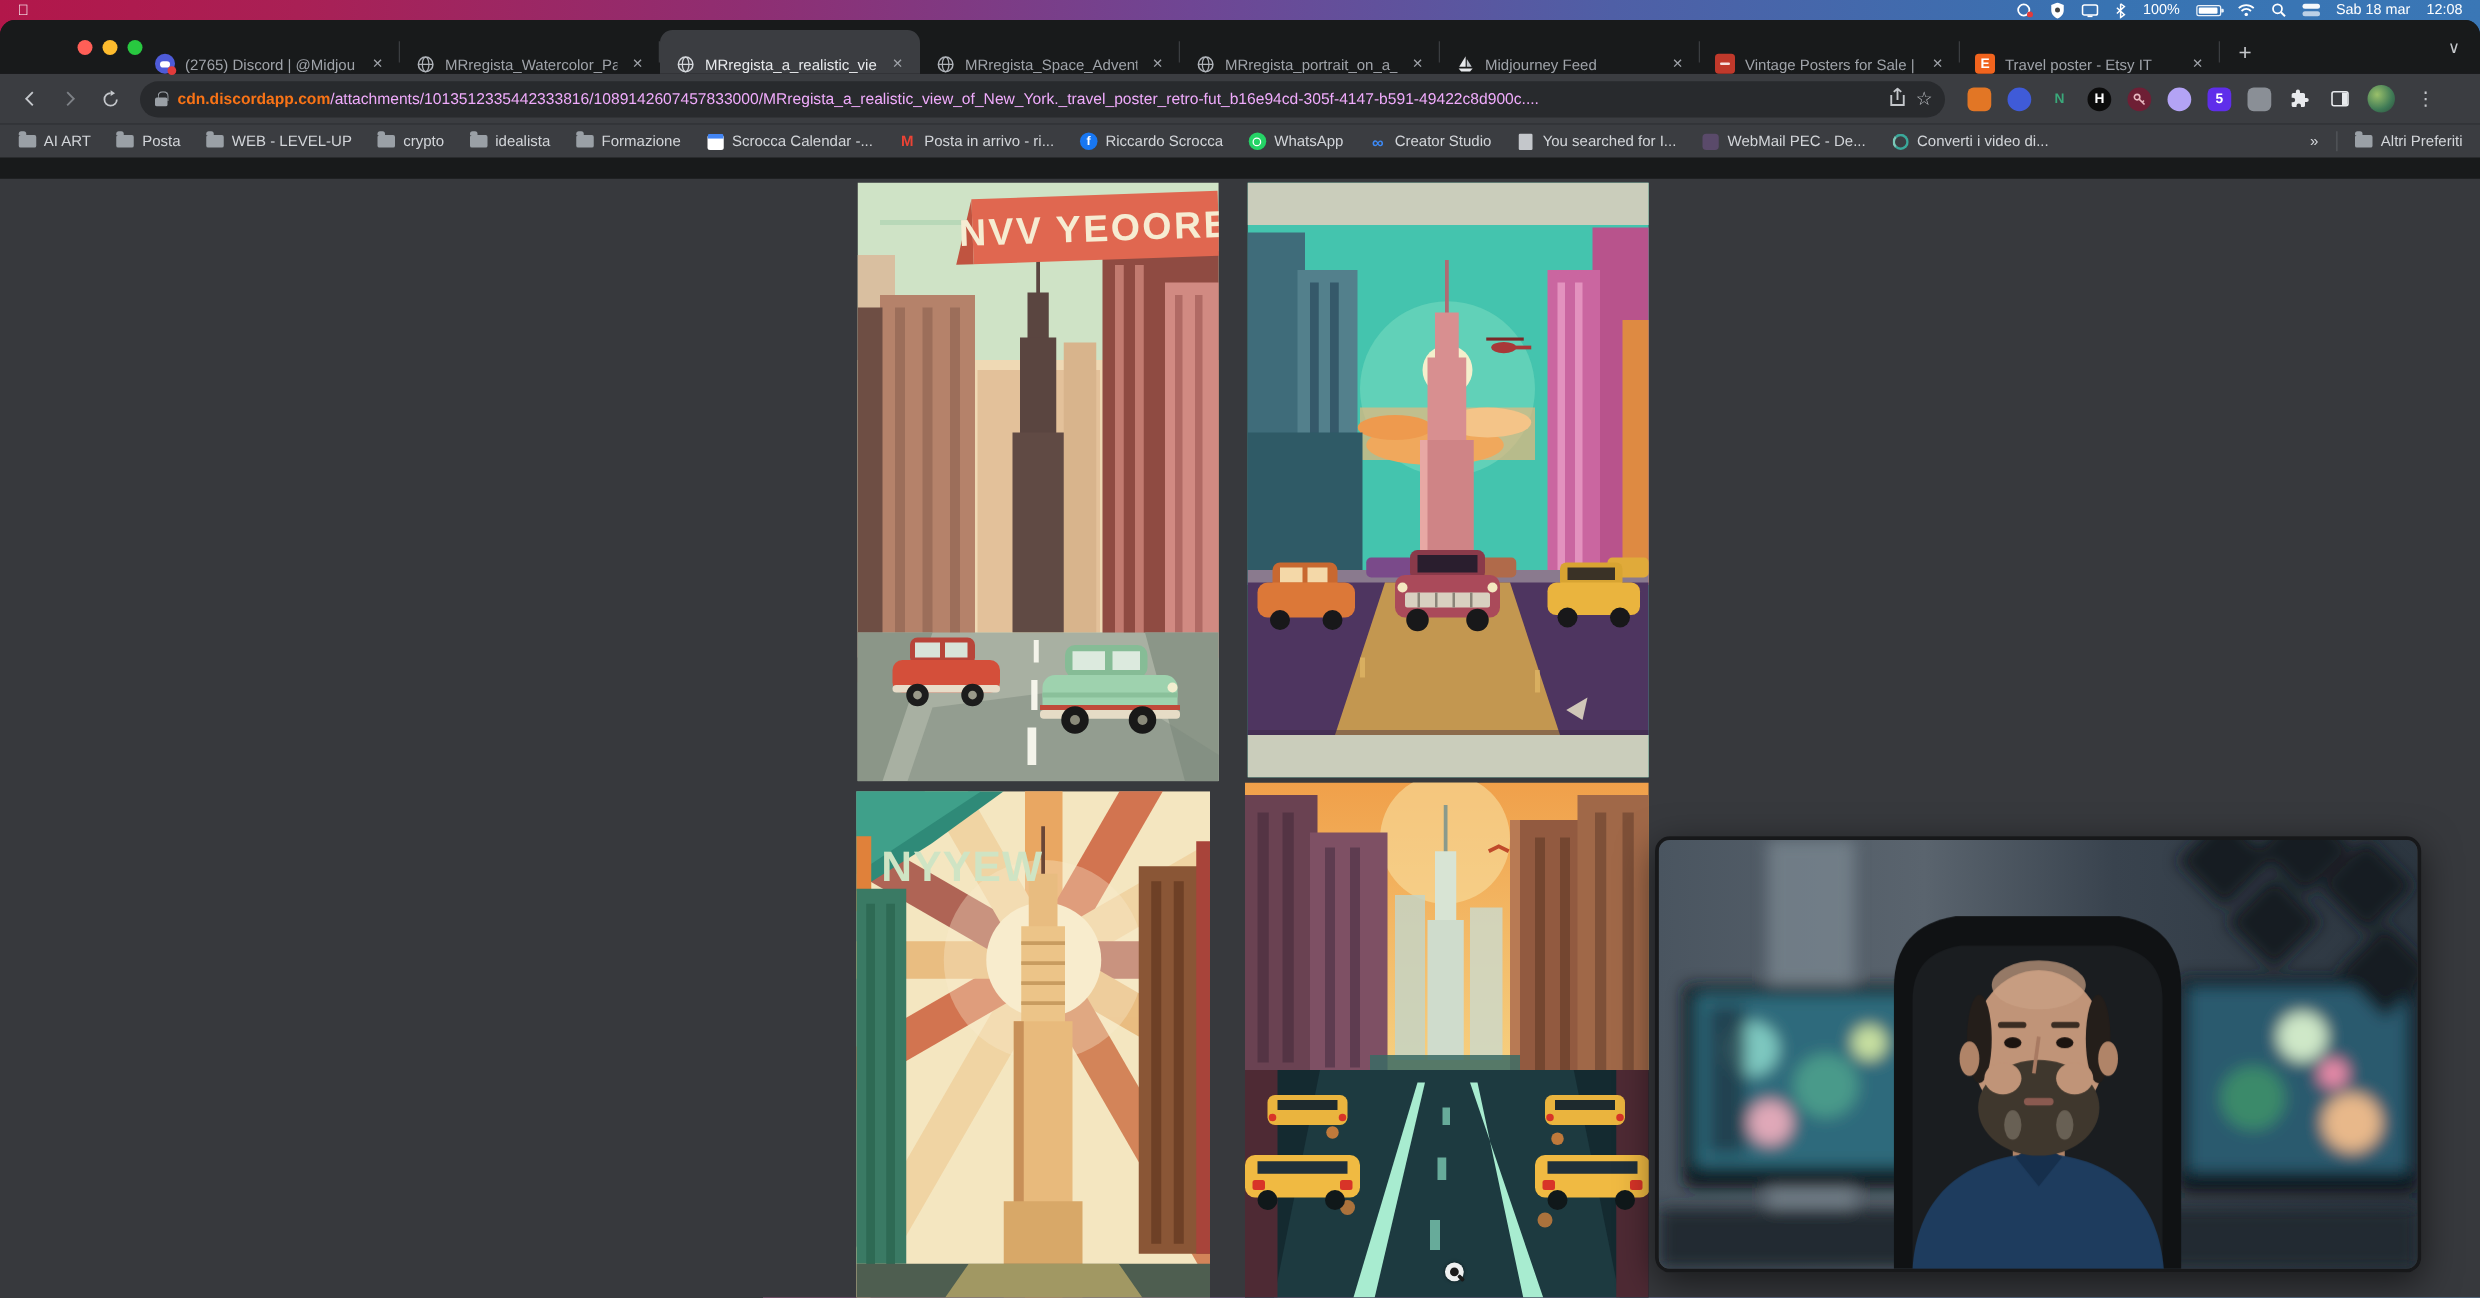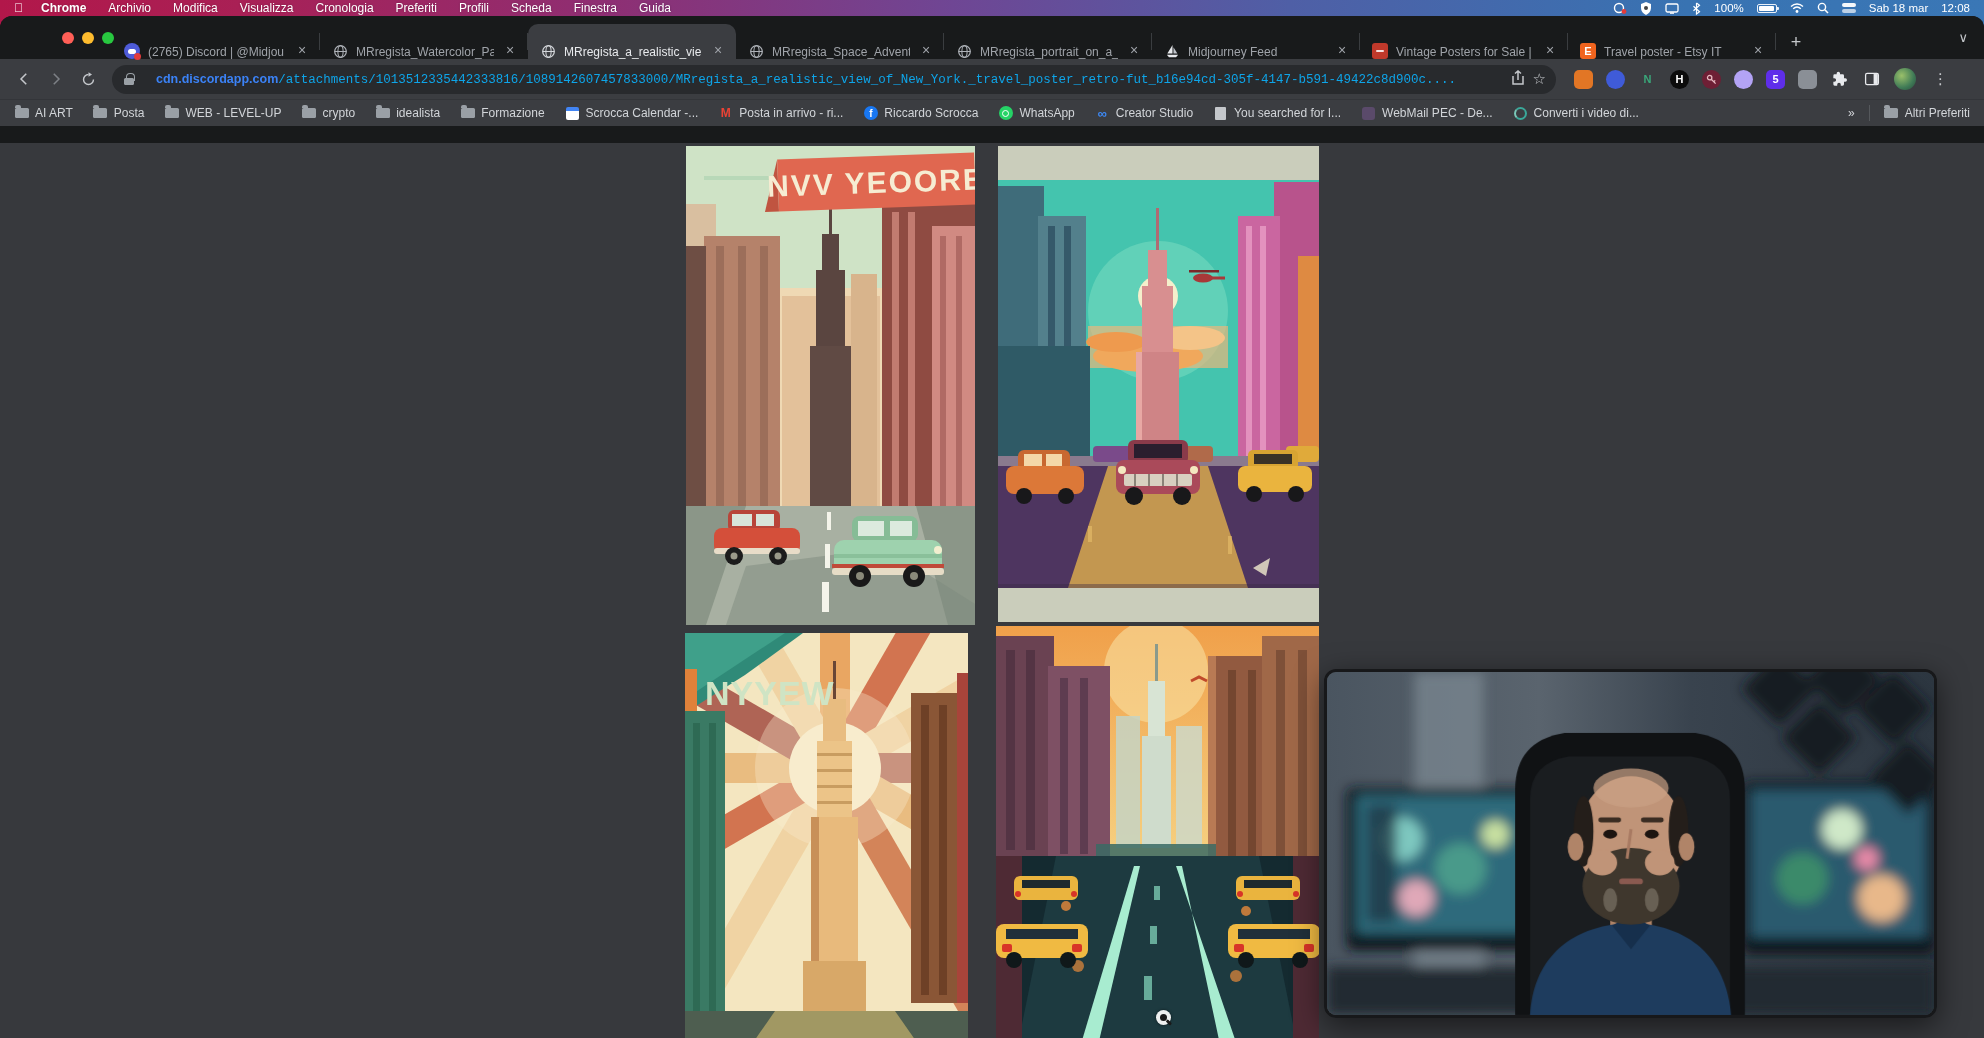--- a/index.html
+++ b/index.html
@@ -50,22 +50,22 @@
   
   .toolbar { height:40px; background:#3b3d41; display:flex; align-items:center; padding:0 10px; gap:4px; }
   .navbtn { width:28px; height:28px; display:flex; align-items:center; justify-content:center; border-radius:50%; }
   .navbtn svg { display:block; }
   .omnibox { flex:0 0 auto; width:1444px; height:29px; margin-left:6px; background:#282a2d; border-radius:15px;
     display:flex; align-items:center; padding:0 10px 0 12px; gap:8px; font-size:12.5px; }
   .lock { width:10px; height:12px; position:relative; flex:0 0 10px; }
   .lock::before { content:""; position:absolute; left:1.5px; top:0; width:7px; height:7px; border:1.4px solid #9aa0a6; border-bottom:none; border-radius:4px 4px 0 0; }
   .lock::after { content:""; position:absolute; left:0; top:5px; width:10px; height:7px; background:#9aa0a6; border-radius:1.5px; }
   .url { flex:1; overflow:hidden; white-space:nowrap; }
-  .url .domain { color:#3b82f6; font-weight:bold;margin-left:14px; }
-  .url .path { color:#0ea5e9;font-family:Liberation Mono, monospace; }
+  .url .domain { color:#f97316; font-weight:bold; }
+  .url .path { color:#f0abfc; }
   .omni-ic { flex:0 0 auto; color:#c4c7cb; }
   .star { font-size:15px; }
   .extensions { display:flex; align-items:center; gap:13px; margin-left:14px; }
   .ext { width:19px; height:19px; border-radius:5px; display:flex; align-items:center; justify-content:center; font-size:11px; font-weight:bold; color:#fff; }
   .ext.round { border-radius:50%; }
   .avatar { width:22px; height:22px; border-radius:50%; background:radial-gradient(circle at 35% 35%, #9ac06a, #3f7a56 60%, #2a4a3a); }
   .kebab { font-size:15px; color:#c4c7cb; margin-left:4px; }
   
   .bookmarks { height:27px; background:#3b3d41; border-top:1px solid #333539; display:flex; align-items:center; gap:20px; padding:0 14px; font-size:12px; color:#d2d5d9; }
   .bm { display:flex; align-items:flex-start; gap:6px; white-space:nowrap; }
@@ -100,32 +100,20 @@
     background:rgba(250,250,250,.95); box-shadow:0 0 3px rgba(0,0,0,.6); }
   .cursor::before { content:""; position:absolute; inset:4px; background:#1a1a1a; border-radius:50%; }
   .cursor::after { content:""; position:absolute; left:10px; top:11px; width:6px; height:2.5px; background:#1a1a1a; transform:rotate(45deg); border-radius:1px; }
   text { font-family:"Liberation Sans","DejaVu Sans",sans-serif; }
 </style>
 </head>
 <body>
 
 <div class="menubar">
   <span class="apple"></span>
-  <div class="menu-items">
-    <span class="app-name">Chrome</span>
-    <span>Archivio</span>
-    <span>Modifica</span>
-    <span>Visualizza</span>
-    <span>Cronologia</span>
-    <span>Preferiti</span>
-    <span>Profili</span>
-    <span>Scheda</span>
-    <span>Finestra</span>
-    <span>Guida</span>
-  </div>
   <div class="menu-status">
     <span>
         <svg width="14" height="12" viewBox="0 0 14 12">
           <circle cx="6" cy="6" r="4.5" fill="none" stroke="#fff" stroke-width="1.4"></circle>
           <circle cx="11" cy="9.5" r="2.4" fill="#e23b3b"></circle>
         </svg>
       </span>
     <span>
         <svg width="12" height="13" viewBox="0 0 12 13">
           <path d="M6 0 L11 2 V6 C11 9.5 8.8 11.6 6 13 C3.2 11.6 1 9.5 1 6 V2 Z" fill="#fff"></path>

